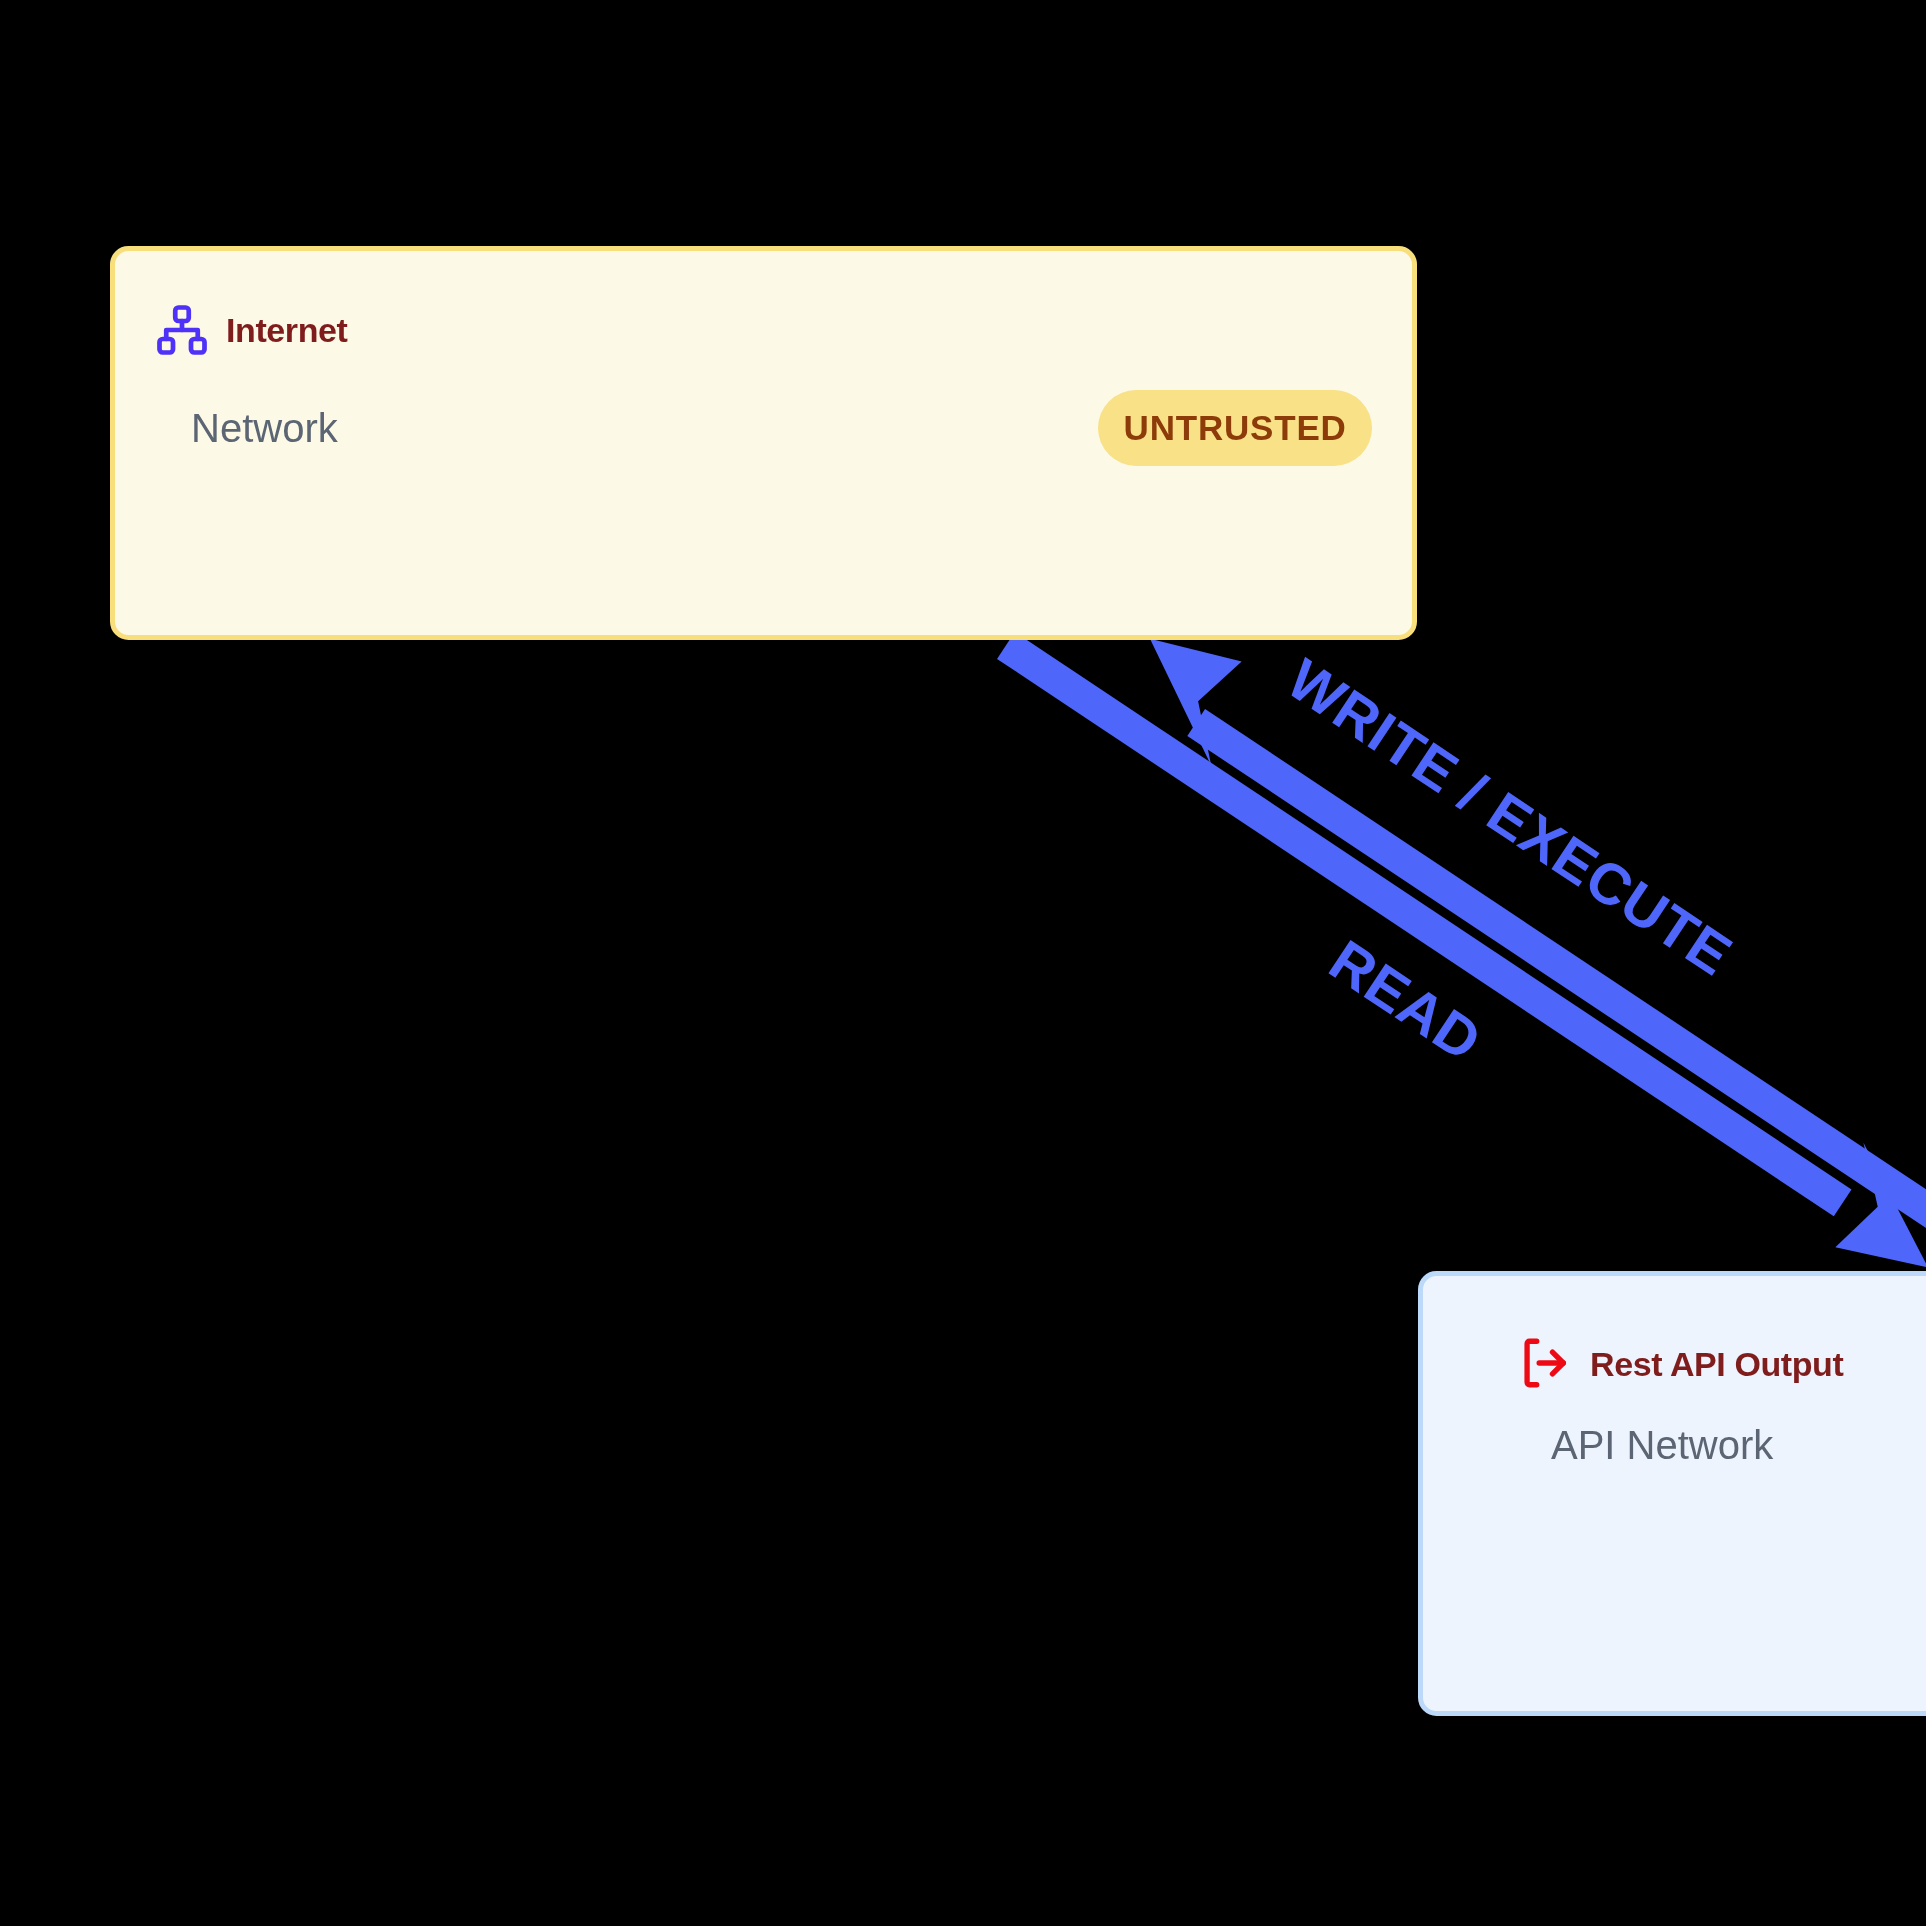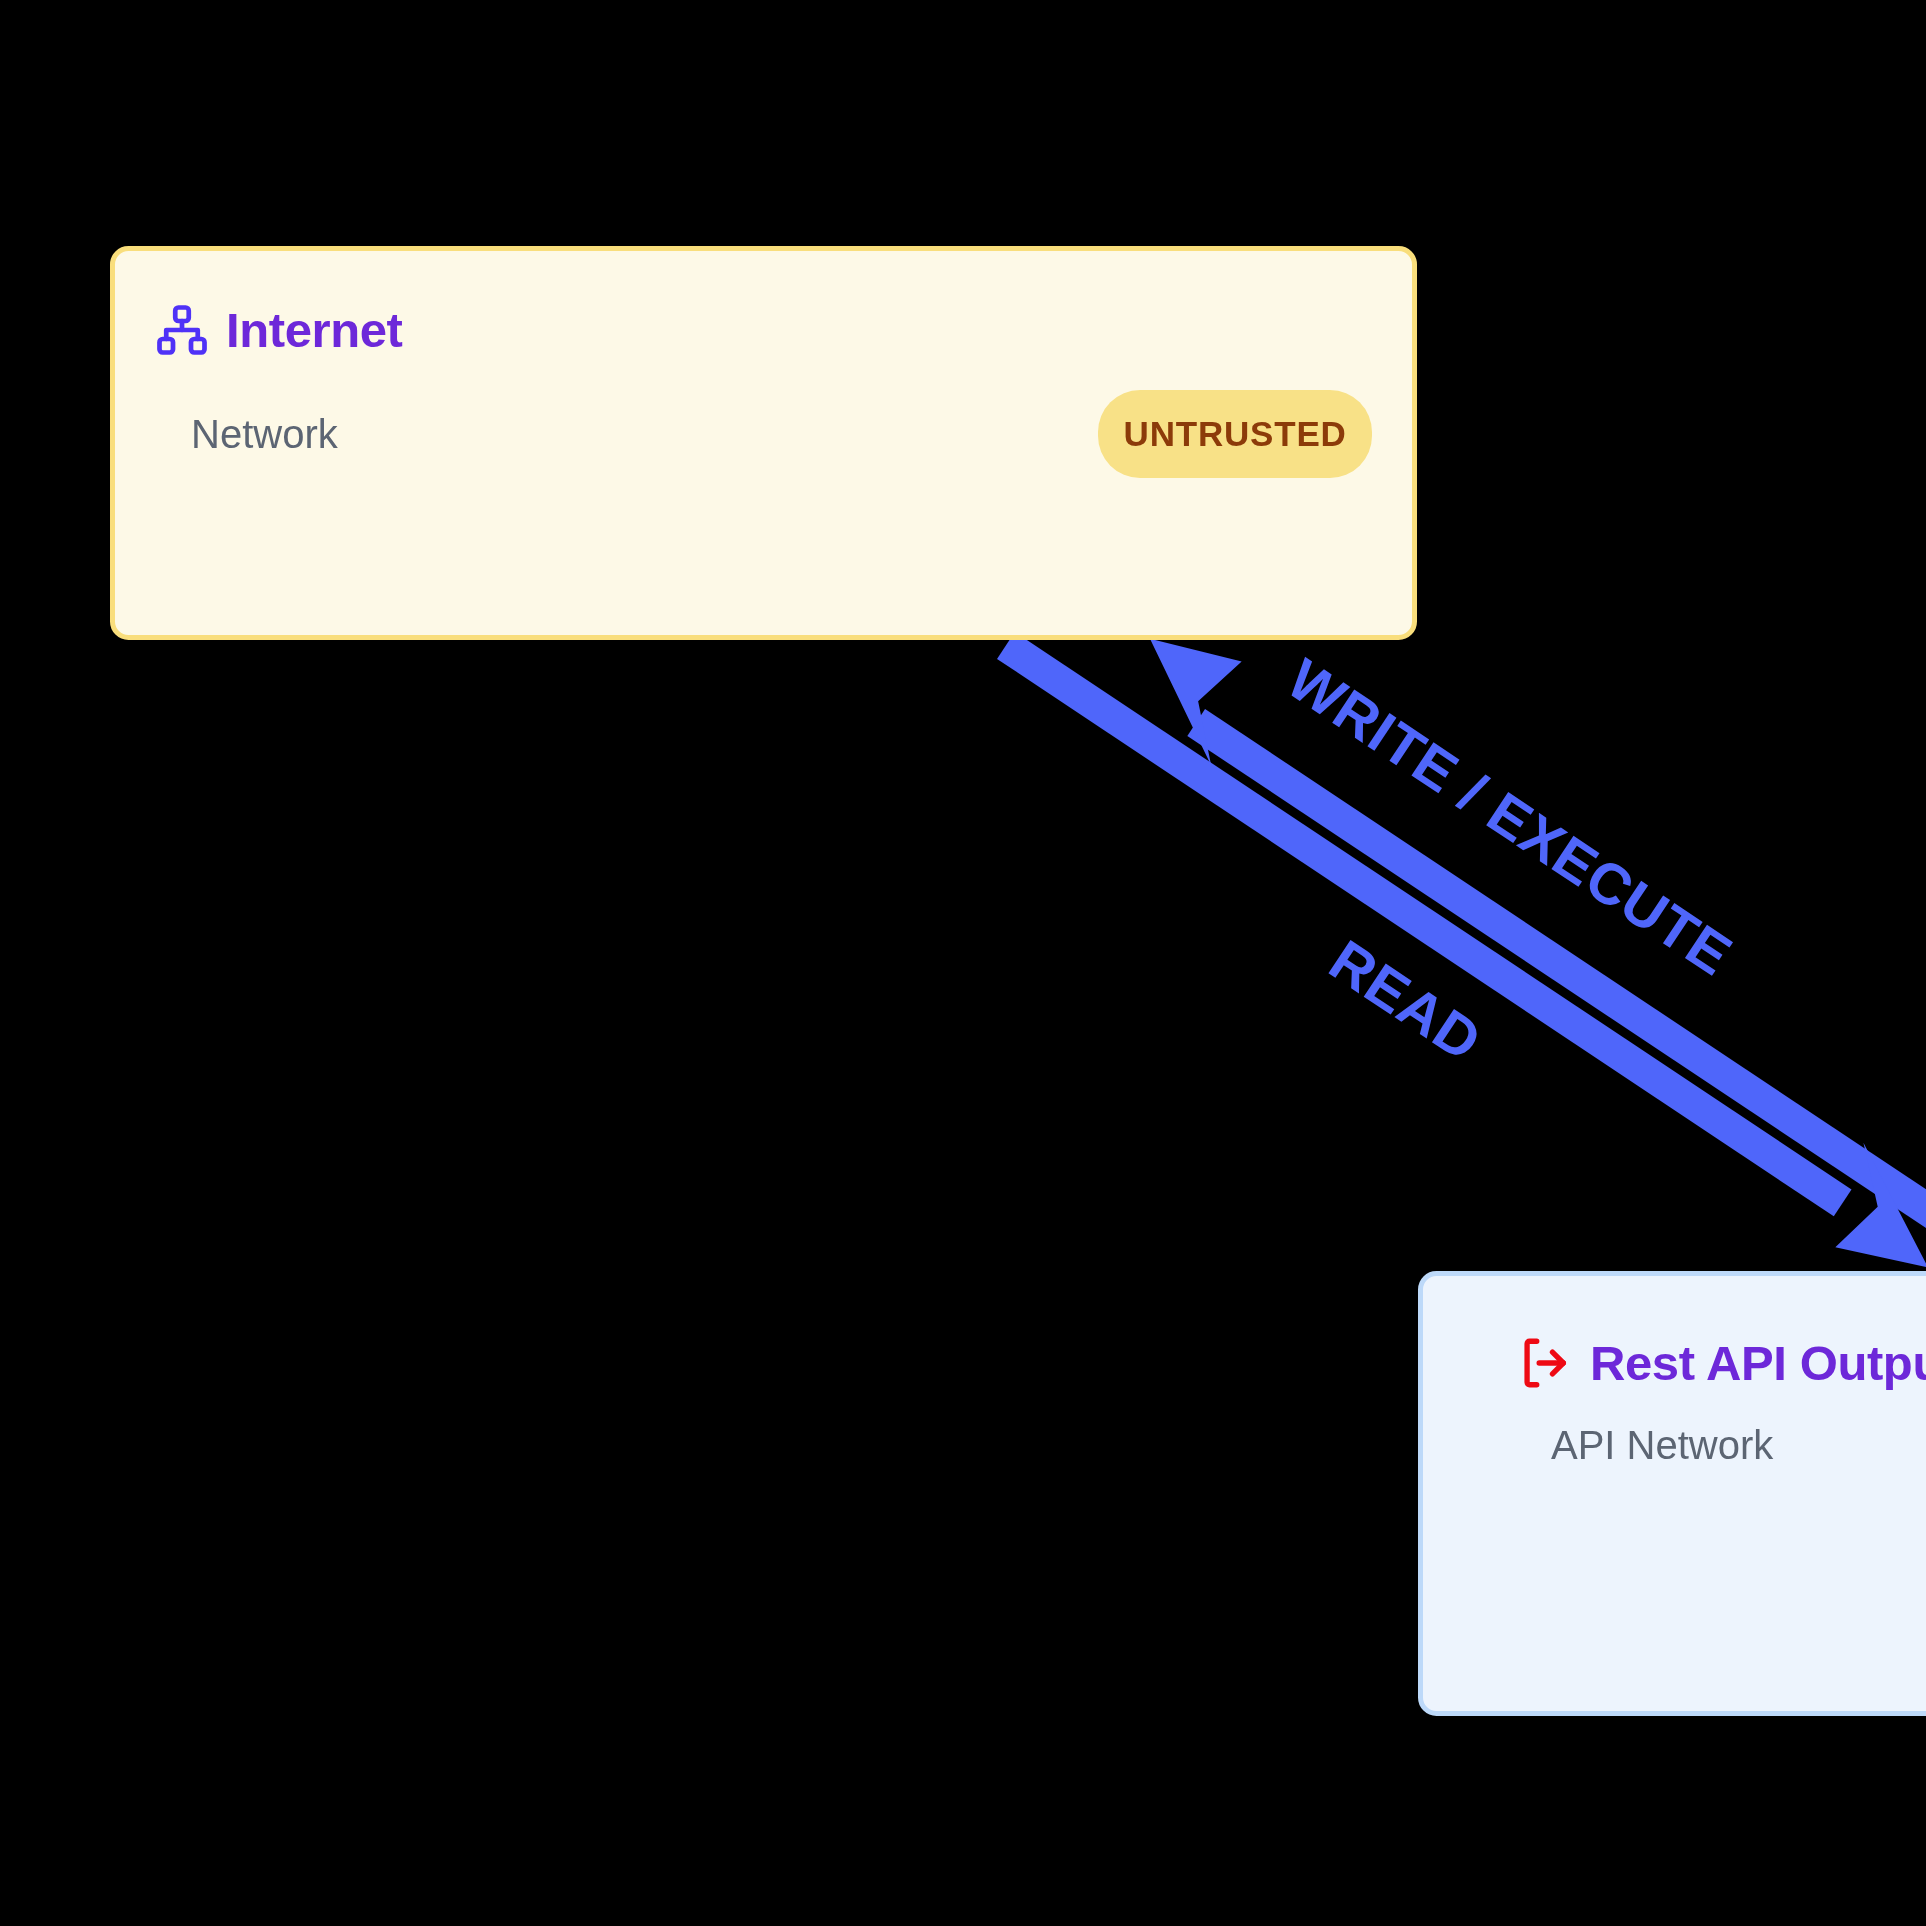--- a/index.html
+++ b/index.html
@@ -59,23 +59,23 @@
   .title-row {
     display: flex;
     align-items: center;
     gap: 17px;
   }
   .node-icon {
     flex: 0 0 auto;
     display: block;
   }
   .node-title {
-    font-size: 49px;
+    font-size: 34px;
     font-weight: bold;
-    color: #6d28d9;
+    color: #7f1d1d;
     letter-spacing: -0.4px;
     line-height: 1;
     white-space: nowrap;
   }
 
   
   .sub-row {
     margin-top: 32px;
     display: flex;
     align-items: center;
@@ -85,21 +85,21 @@
   .node-subtitle {
     font-size: 40px;
     color: #5C6573;
     line-height: 1;
     white-space: nowrap;
   }
   .trust-badge {
     display: inline-flex;
     align-items: center;
     justify-content: center;
-    height: 88px;
+    height: 76px;
     padding: 0 25.4px;
     border-radius: 42px;
     background: #F8E187;
     color: #8C3B09;
     font-size: 35px;
     font-weight: bold;
     letter-spacing: 0.8px;
     line-height: 1;
     white-space: nowrap;
   }

